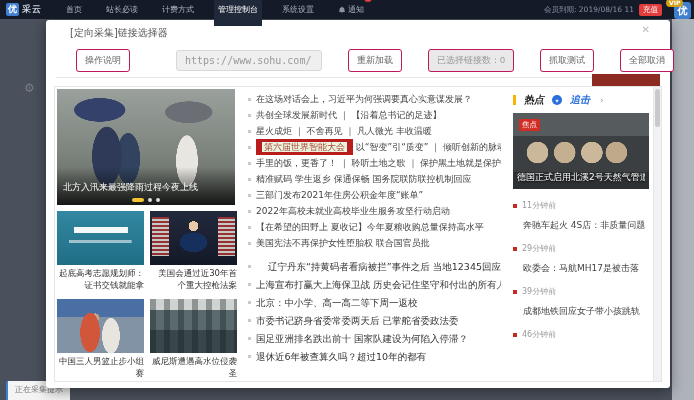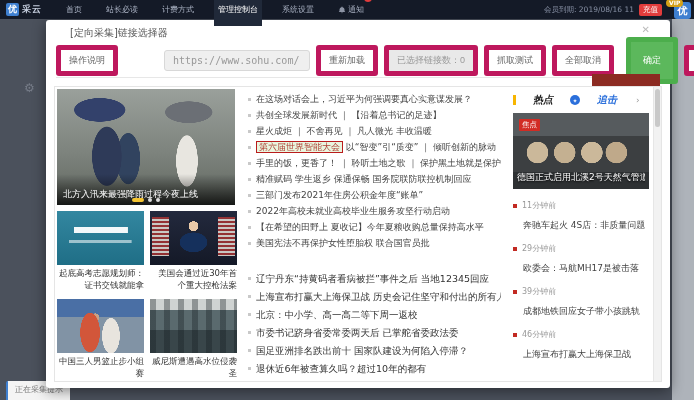--- a/index.html
+++ b/index.html
@@ -24,21 +24,21 @@
   .overlay { position:absolute; left:0; right:0; top:19px; bottom:0; background:#4b515c; }
   .overlay .right-strip { position:absolute; right:0; top:0; bottom:0; width:22px; background:#aeb3ba; }
   .faint-gear { position:absolute; left:24px; top:62px; color:#767c88; font-size:12px; }
   .underlay-pill { position:absolute; left:6px; bottom:0; background:#f4f4f4; color:#777; font-size:8px; padding:3px 7px 5px; border-radius:2px 2px 0 0; border-left:2px solid #3e7fd0; }
 
   
   .modal { position:absolute; left:46px; top:20px; width:624px; height:368px; background:#fff; border-radius:3px; box-shadow:0 3px 14px rgba(0,0,0,.45); z-index:10; }
   .modal-title { position:absolute; top:6px; left:12px; font-size:10px; color:#555;padding-left:12px; }
   .modal-close { position:absolute; top:4px; right:20px; font-size:10px; color:#bbb; cursor:pointer; }
   .toolbar { position:absolute; top:24px; left:10px; right:10px; height:34px; display:flex; align-items:center; gap:6px; border-bottom:1px solid #e7e7e7; }
-  .btn { font-size:9px; color:#666; background:#fff; border:5px solid #be185d; border-radius:3px; padding:4px 8px; white-space:nowrap; cursor:pointer; }
+  .btn { font-size:9px; color:#666; background:#fff; border:1px solid #be185d; border-radius:3px; padding:4px 8px; white-space:nowrap; cursor:pointer;margin-left:20px; }
   .btn.disabled { background:#e9e9e9; color:#999; cursor:default; }
   .btn.green { background:#5cb85c; border-color:#4cae4c; color:#fff; padding:12px 12px; }
   .url-input { width:180px; font-size:10px; color:#999; background:#efefef; border:1px solid #d8d8d8; border-radius:3px; padding:4px 8px; font-family:"DejaVu Sans Mono","Liberation Mono",monospace;margin-left:40px; }
   .spacer { flex:1; }
   .page-banner { position:absolute; top:54px; left:546px; width:68px; height:12px; background:#8c2b22; }
 
   
   .content { position:absolute; top:66px; left:8px; right:8px; bottom:6px; border:1px solid #e5e5e5; background:#fff; display:flex; overflow:hidden; }
   .col-left { width:180px; flex:0 0 auto; padding:2px 0 0 2px; }
   .col-mid { flex:1; padding:4px 12px 0 12px; overflow:hidden; }
@@ -49,21 +49,21 @@
   
   .hero { height:116px; position:relative; cursor:pointer;
     background:
       radial-gradient(ellipse 26px 12px at 24% 18%, #33416b 97%, transparent),
       radial-gradient(ellipse 24px 11px at 74% 20%, #6b6f75 97%, transparent),
       radial-gradient(ellipse 15px 30px at 28% 58%, #2e3a58 97%, transparent),
       radial-gradient(ellipse 12px 26px at 40% 60%, #31435f 97%, transparent),
       radial-gradient(ellipse 11px 26px at 73% 62%, #e8e6e0 97%, transparent),
       linear-gradient(180deg,#9aa09b 0%,#7d837d 55%,#60665f 100%);
   }
-  .hero-cap { position:absolute; left:0; right:0; bottom:0; padding:14px 6px 4px; font-size:9px; color:#fff; background:linear-gradient(transparent, rgba(0,0,0,.78)); white-space:nowrap; overflow:hidden; }
+  .hero-cap { position:absolute; left:0; right:0; bottom:0; padding:14px 6px 11px; font-size:9px; color:#fff; background:linear-gradient(transparent, rgba(0,0,0,.78)); white-space:nowrap; overflow:hidden; }
   .dots { position:absolute; bottom:3px; left:0; right:0; display:flex; gap:4px; justify-content:center; align-items:center; }
   .dot { width:4px; height:4px; border-radius:50%; background:rgba(255,255,255,.85); }
   .dot.active { width:12px; height:4px; border-radius:2px; background:#f5c531; }
   .grid { margin-top:6px; display:grid; grid-template-columns:87px 87px; gap:2px 6px; }
   .thumb { height:54px; cursor:pointer; position:relative; overflow:hidden; }
   .thumb.t-exam { background-image:
       linear-gradient(rgba(255,255,255,.95),rgba(255,255,255,.95)),
       linear-gradient(rgba(255,255,255,.55),rgba(255,255,255,.55)),
       linear-gradient(#3387a0,#1f6e86);
     background-size:62% 6px, 72% 3px, 100% 100%;
@@ -82,25 +82,25 @@
   .thumb.t-venice { background:
       repeating-linear-gradient(90deg, rgba(20,28,32,.35) 0 6px, transparent 6px 14px),
       linear-gradient(180deg,#cfd3d2 0 20%, #5a6a6e 20% 58%, #39464a 58% 100%); }
   .cap { font-size:8.5px; color:#333; line-height:1.4; margin:3px 0 5px; cursor:pointer;text-align:right; }
 
   
   .news { list-style:none; }
   .news li { position:relative; padding-left:9px; font-size:9px; color:#444; line-height:16px; white-space:nowrap; overflow:hidden; cursor:pointer; }
   .news li::before { content:""; position:absolute; left:1px; top:7px; width:3px; height:3px; background:#c9c9c9; }
   .news li.sec2 { font-size:9.5px; line-height:18px; color:#333; }
-  .news li.gap { margin-top:19px; }
-  .hl { border:1px solid #b91c1c; background:#e9f6df; color:#b04338; padding:0 2px; }
-
-  
-  .hot-header { display:flex; align-items:center; gap:17px; margin:4px 0 6px; font-size:10px; cursor:pointer; }
+  .news li.gap { margin-top:7px;text-align:right; }
+  .hl { border:6px solid #b91c1c; background:#e9f6df; color:#b04338; padding:0 2px; }
+
+  
+  .hot-header { display:flex; align-items:center; gap:8px; margin:4px 0 6px; font-size:10px; cursor:pointer; }
   .hot-bar { width:3px; height:10px; background:#f7b500; }
   .hot-left { font-weight:bold; color:#222; font-style:italic; }
   .hot-ico { width:10px; height:10px; border-radius:50%; background:#2a6fdb; color:#fff; font-size:6px; display:flex; align-items:center; justify-content:center; }
   .hot-right { font-weight:bold; color:#2a6fdb; font-style:italic; }
   .hot-arrow { color:#999; font-size:9px; margin-left:2px; }
   .feature { height:76px; position:relative; cursor:pointer;
     background:
       radial-gradient(circle 11px at 18% 52%, #cbb89a 96%, transparent),
       radial-gradient(circle 11px at 38% 52%, #c4b091 96%, transparent),
       radial-gradient(circle 11px at 58% 52%, #cbb89a 96%, transparent),
@@ -238,21 +238,20 @@
           <div class="hot-item">
             <div class="time-row"><span class="sq"></span>29分钟前</div>
             <div class="hot-title">欧委会：马航MH17是被击落</div>
           </div>
           <div class="hot-item">
             <div class="time-row"><span class="sq"></span>39分钟前</div>
             <div class="hot-title">成都地铁回应女子带小孩跳轨</div>
           </div>
           <div class="hot-item">
             <div class="time-row"><span class="sq"></span>46分钟前</div>
-            <div class="hot-title">上海宣布打赢大上海保卫战</div>
           </div>
         </div>
     </div>
 
     <div class="vscroll">
       <div class="vthumb"></div>
     </div>
   </div>
 </div>
 

